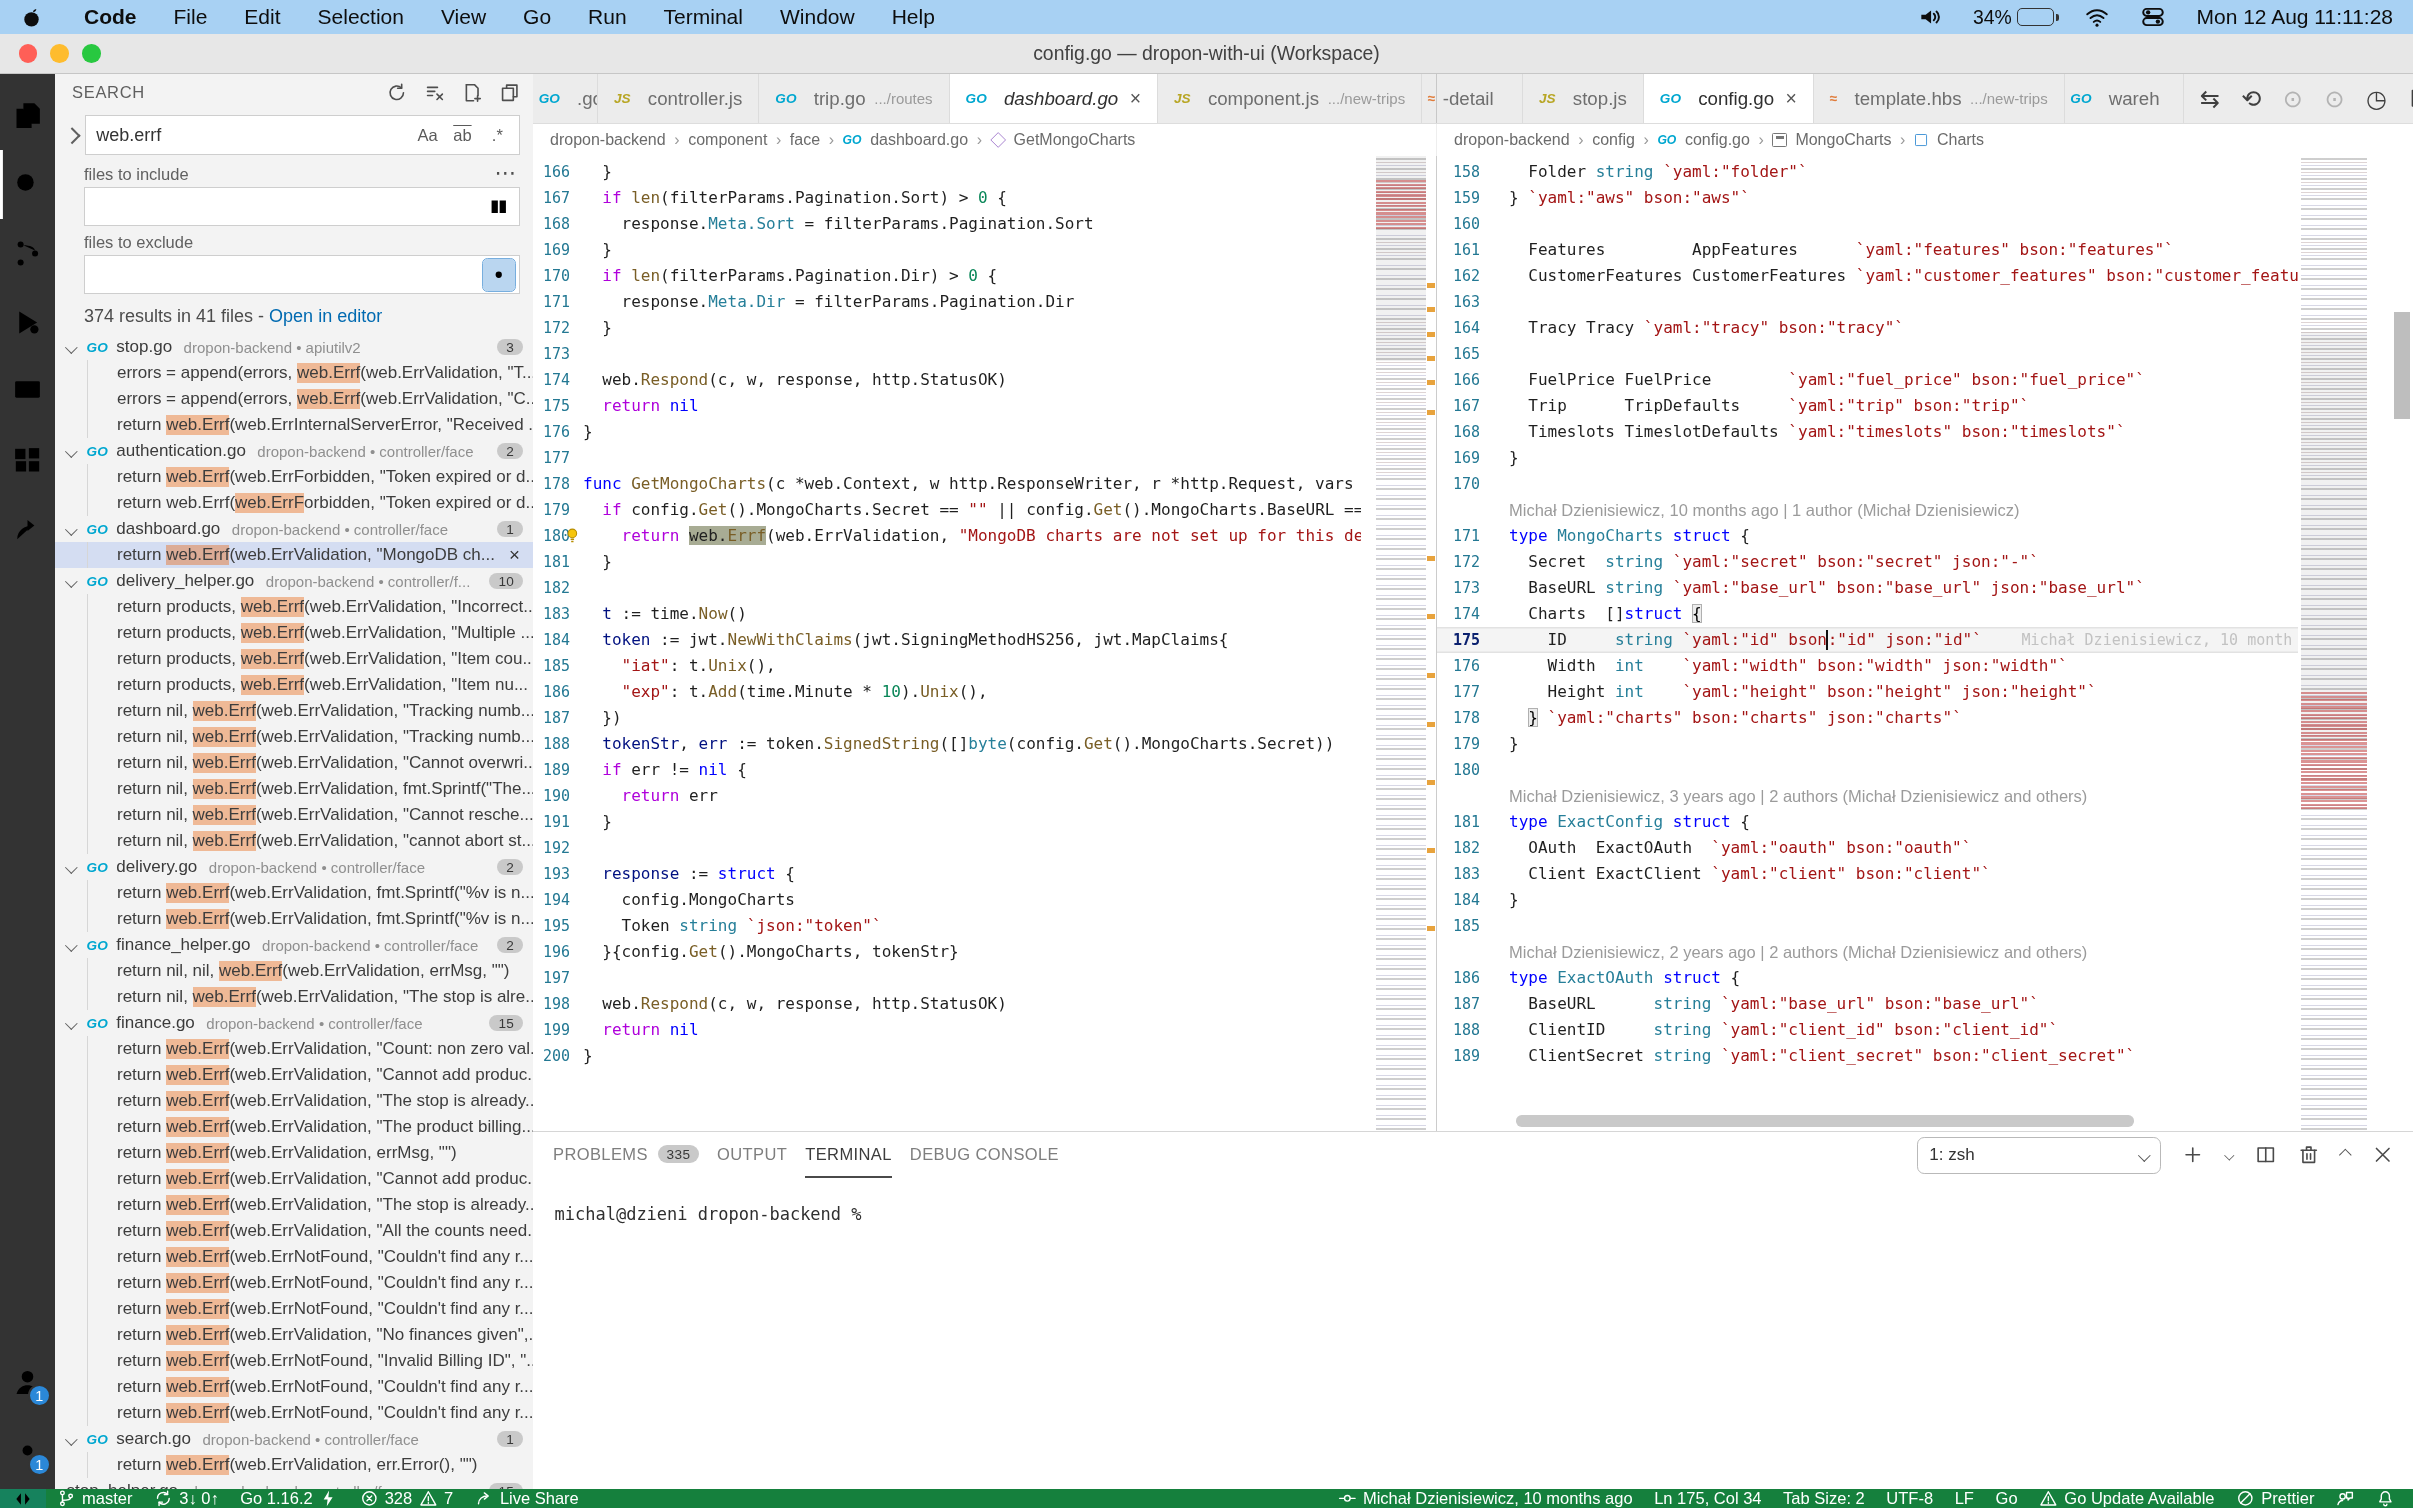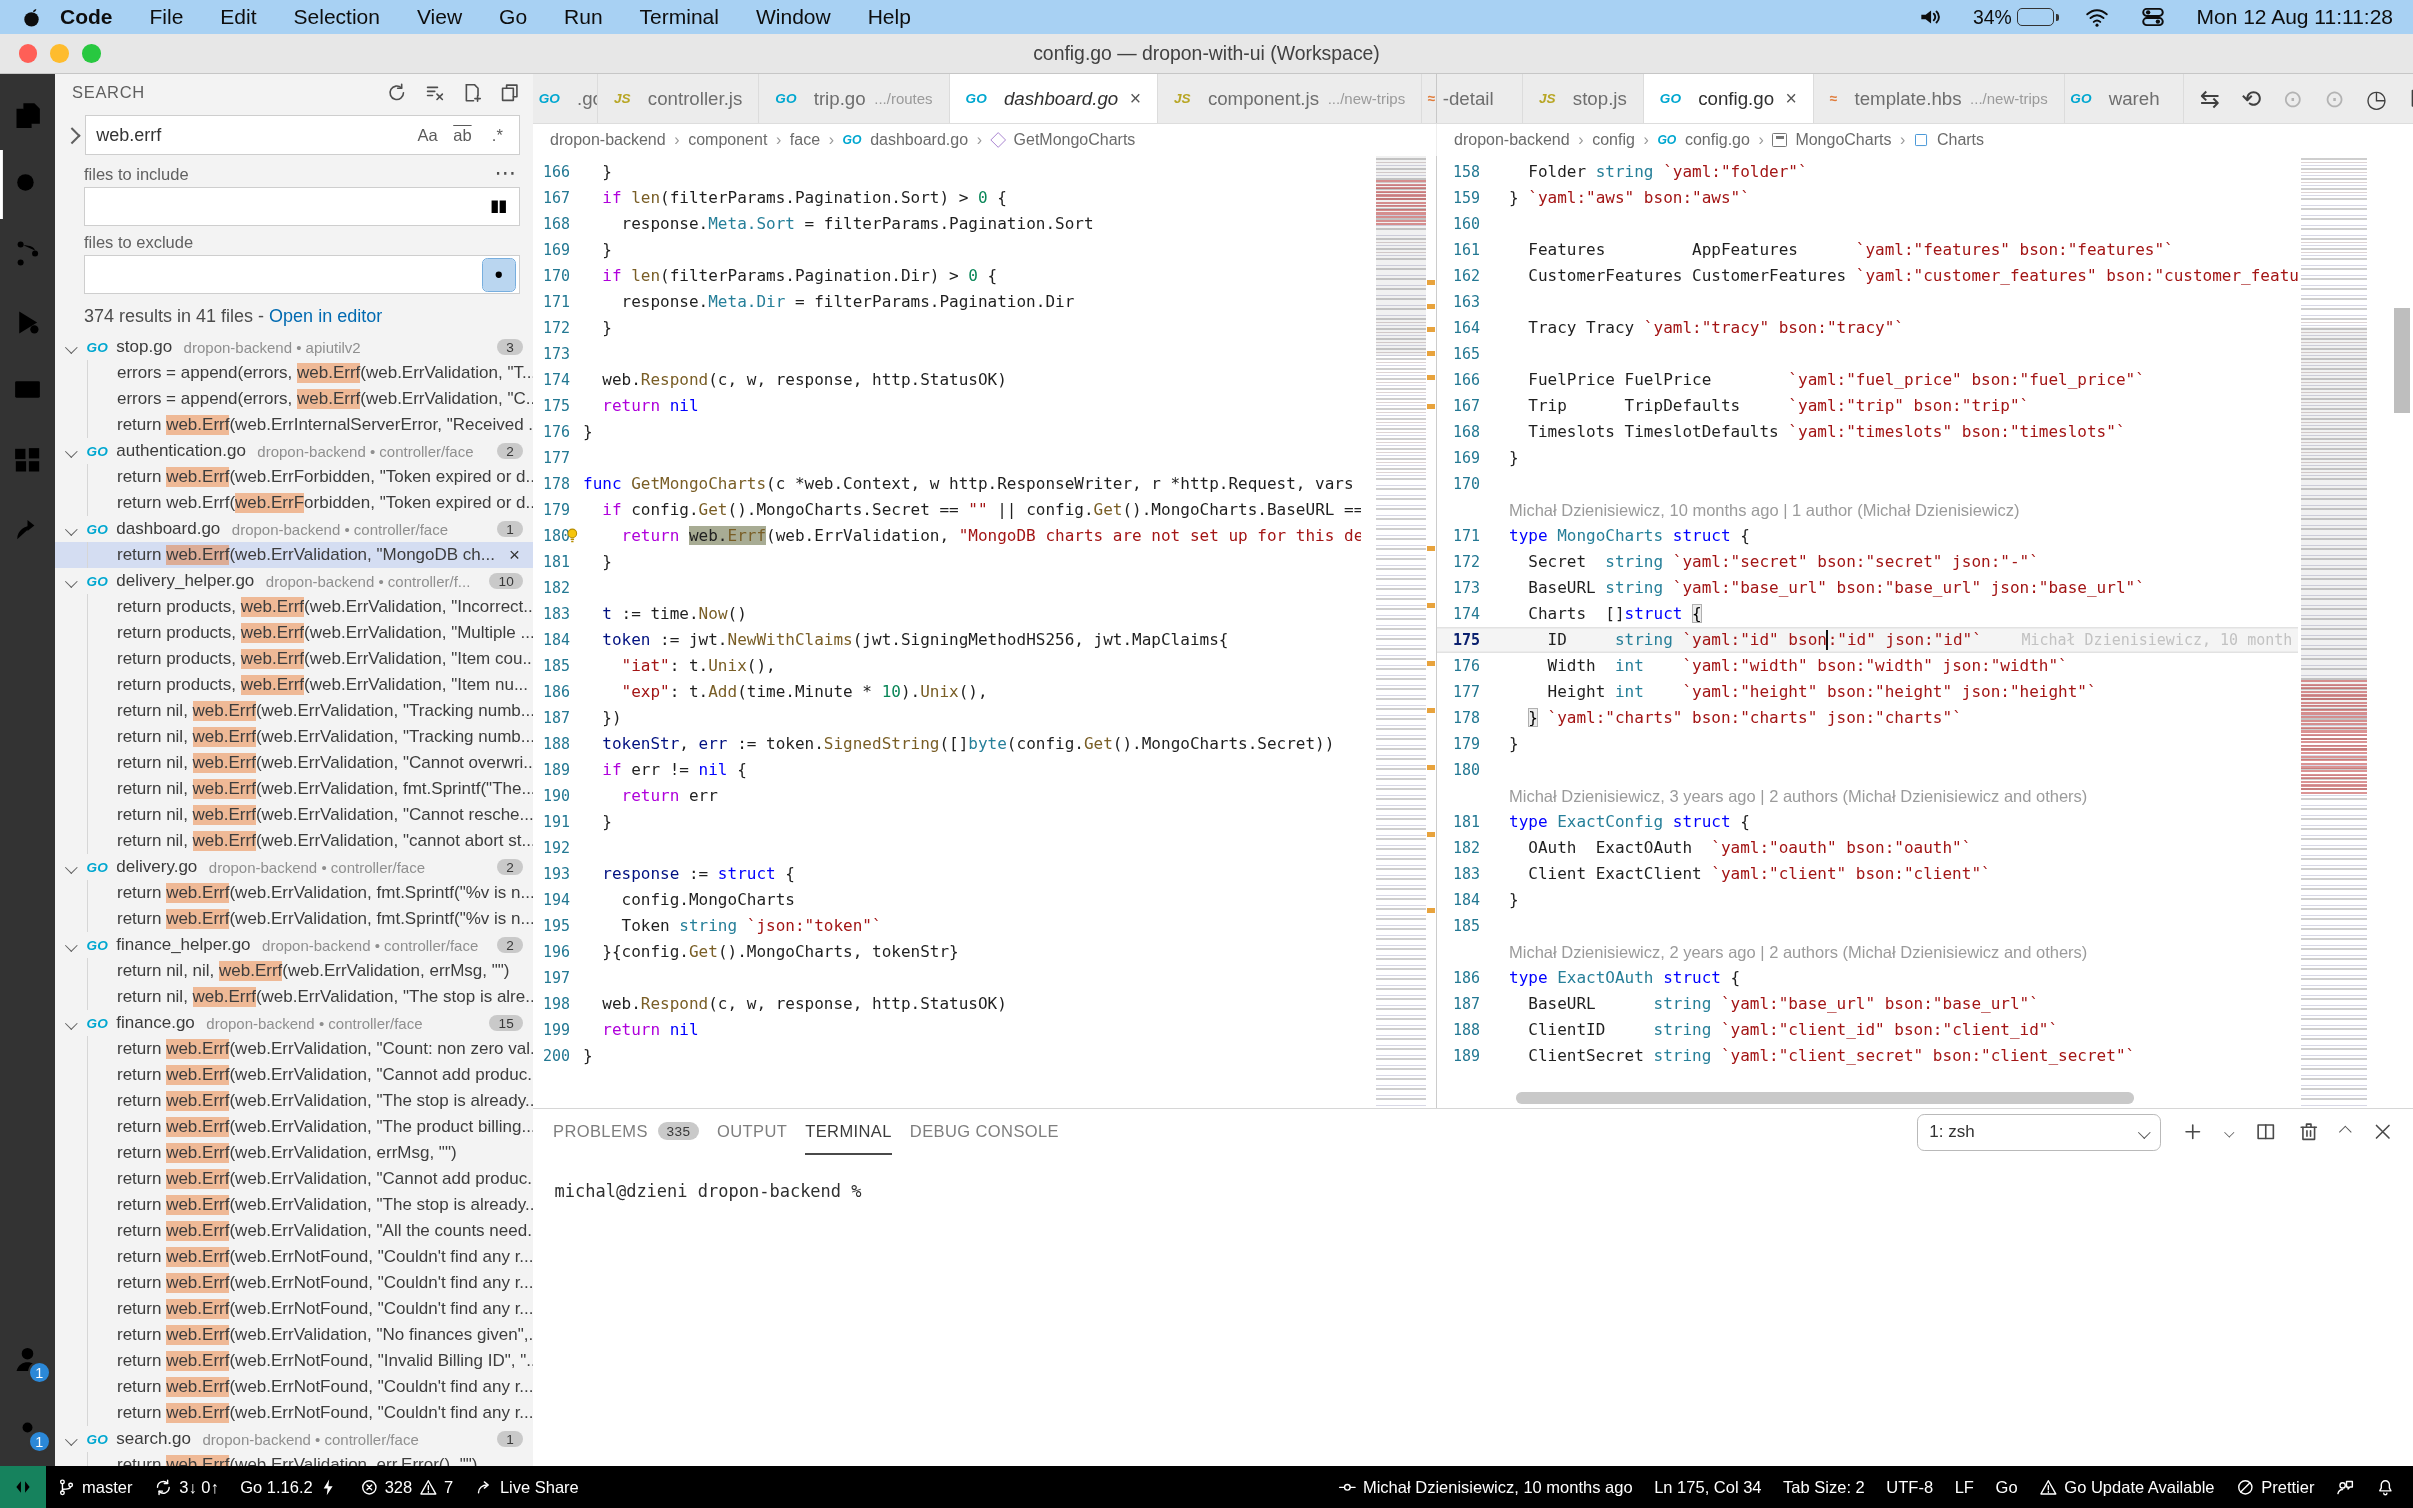--- a/index.html
+++ b/index.html
@@ -1,21 +1,21 @@
 <!DOCTYPE html>
 <html style="font-size:11.5px"><head>
 <meta charset="utf-8">
 <style>
   *{margin:0;padding:0;box-sizing:border-box}
   html,body{width:2413px;height:1508px;overflow:hidden;font-family:"Liberation Sans",sans-serif}
   .screen{position:relative;width:2413px;height:1508px;background:#fff;display:flex;flex-direction:column}
 
   
   .menubar{height:34px;background:#a8d1f3;display:flex;align-items:center;padding:0 20px;font-size:21px;color:#0d0d0d;flex:none}
-  .menubar .mitems{display:flex;gap:37px;align-items:flex-end;margin-left:17px}
+  .menubar .mitems{display:flex;gap:37px;align-items:flex-end;margin-left:41px}
   .menubar .mitem{white-space:nowrap}
   .menubar .mitem.bold{font-weight:bold}
   .menubar .spacer{flex:1}
   .menubar .mstatus{display:flex;gap:30px;align-items:center}
   .icn{display:inline-flex;align-items:center;justify-content:center}
   .icn svg{width:1em;height:1em;stroke:currentColor;fill:none;stroke-width:1.8;stroke-linecap:round;stroke-linejoin:round}
   .menubar .icn{font-size:26px}
   .battery{display:flex;align-items:center;gap:5.7px}
   .batt-shell{width:37px;height:18.7px;border:1.8px solid #333;border-radius:5px;position:relative;padding:2.2px}
   .batt-shell::after{content:"";position:absolute;right:-5.7px;top:5px;width:3.6px;height:7.2px;background:#333;border-radius:0 2.2px 2.2px 0}
@@ -142,21 +142,21 @@
   .pactions{margin-left:auto;display:flex;align-items:center;gap:21.5px;color:#4a4a4a}
   .pactions .icn{font-size:21.5px;cursor:pointer}
   .termsel{width:244px;height:37px;border:1.4px solid #b9b9b9;border-radius:7.2px;display:flex;align-items:center;padding:0 11.5px;font-size:17px;color:#333;gap:7.2px;cursor:pointer}
   .termsel .ival{flex:1}
   .chev{width:8.6px;height:8.6px;border-right:1.8px solid #555;border-bottom:1.8px solid #555;flex:none}
   .chev.down{transform:rotate(45deg)}
   .chev.up{transform:rotate(-135deg)}
   .terminal{flex:1;padding:26px 21.5px;font-family:"DejaVu Sans Mono","Liberation Mono",monospace;font-size:17px;color:#2f2f2f}
 
   
-  .statusbar{height:42px;background:#000000;color:#fff;display:flex;align-items:center;font-size:16.5px;flex:none}
+  .statusbar{height:19px;background:#15803d;color:#fff;display:flex;align-items:center;font-size:16.5px;flex:none}
   .sb-remote{width:46px;height:100%;background:#16825d;display:flex;align-items:center;justify-content:center;flex:none;cursor:pointer}
   .sb-remote svg{width:20px;height:20px}
   .sbitem{display:flex;align-items:center;gap:6.5px;padding:0 10.8px;height:100%;white-space:nowrap;cursor:pointer}
   .sbitem .icn{font-size:18.7px}
   .sb-right{margin-left:auto;display:flex;height:100%;padding-right:7.2px}
 </style>
 </head>
 <body>
 
 <div class="screen">

